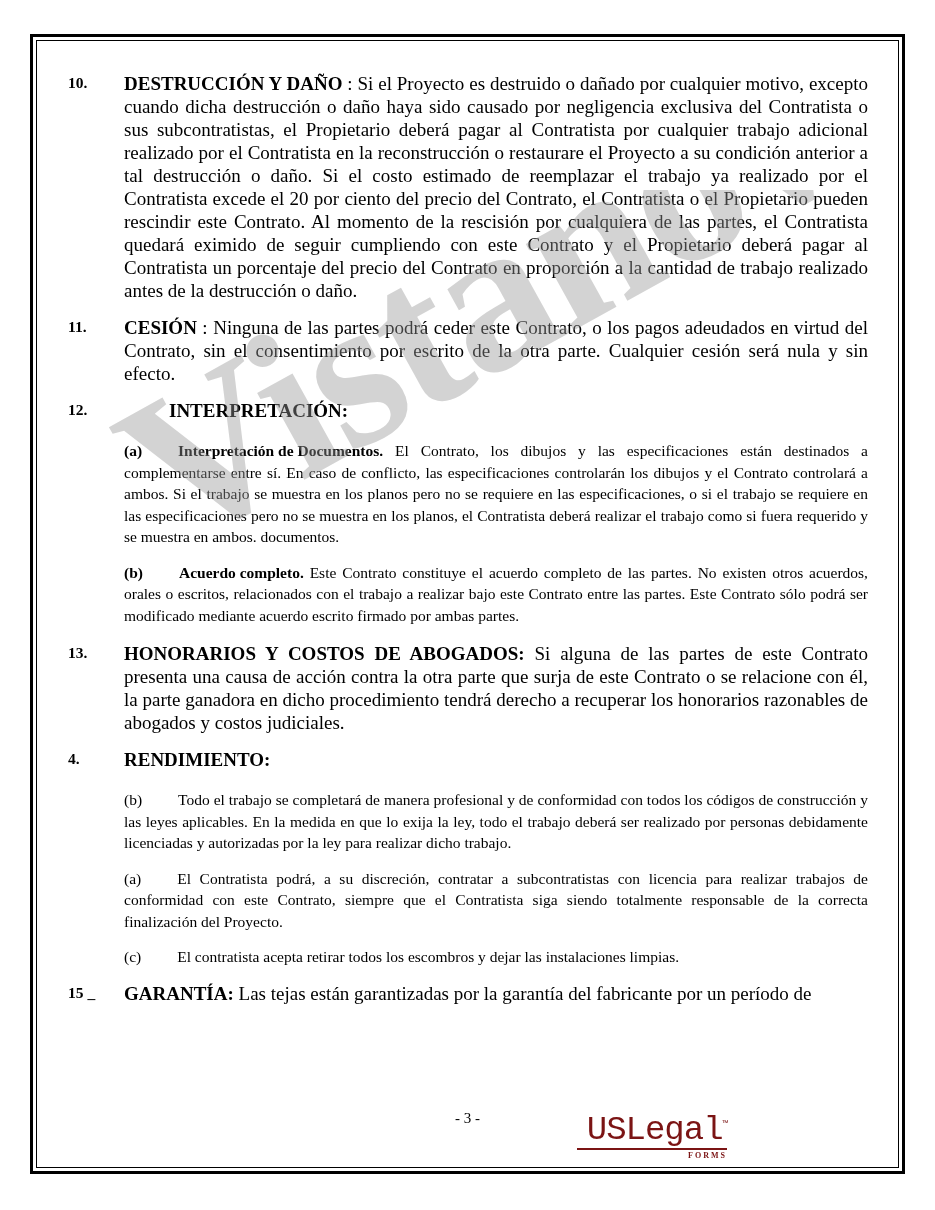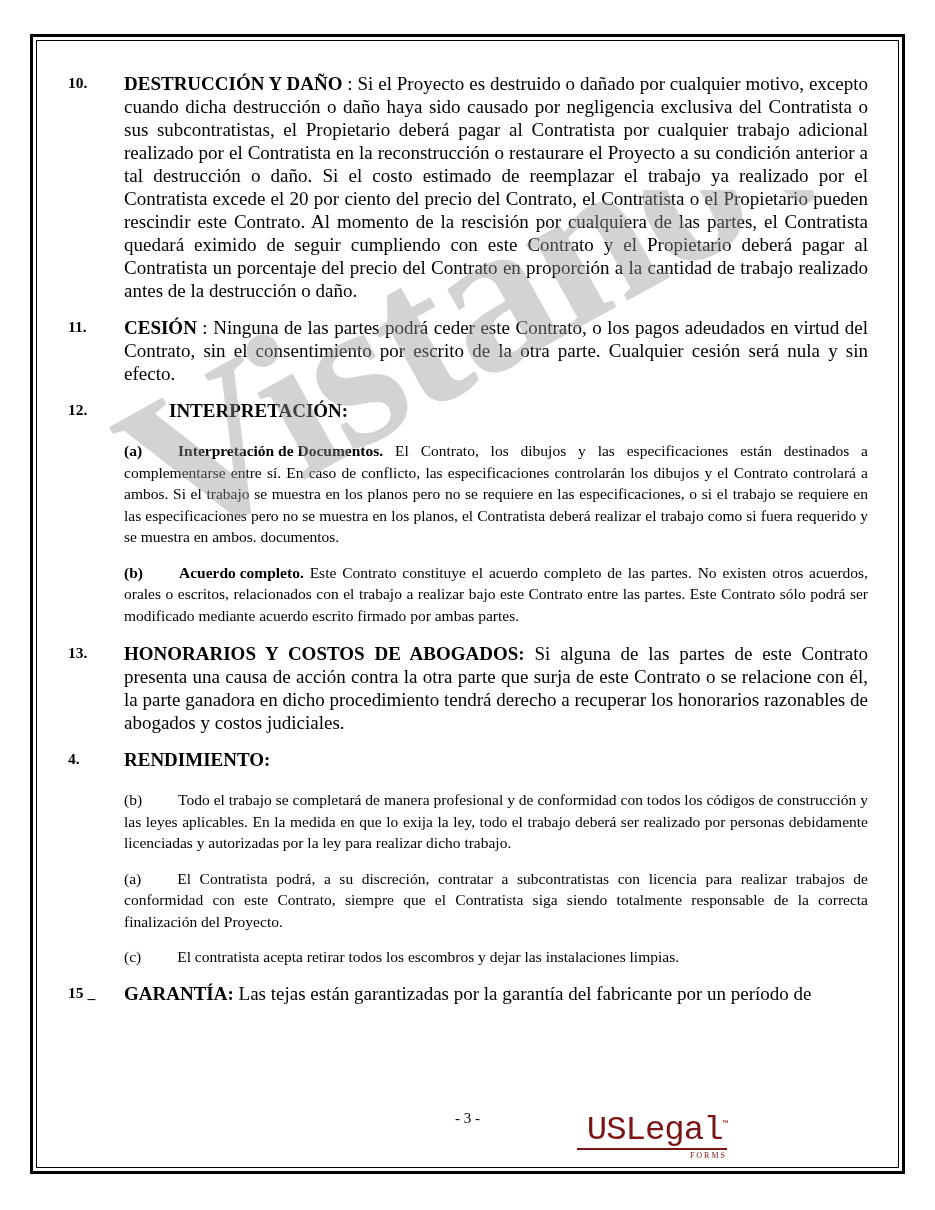--- a/index.html
+++ b/index.html
@@ -144,20 +144,21 @@
     font-size: 9px;
     vertical-align: super;
   }
   .logo-sub {
     font-family: "Liberation Serif", serif;
     font-size: 8px;
     color: #7b1414;
     letter-spacing: 2px;
     margin-top: 1px;
     white-space: nowrap;
+    font-weight: bold;
   }
   .logo-underline {
     height: 2px;
     background: #7b1414;
     margin-top: 1px;
   }
 </style>
 </head>
 <body>
 

